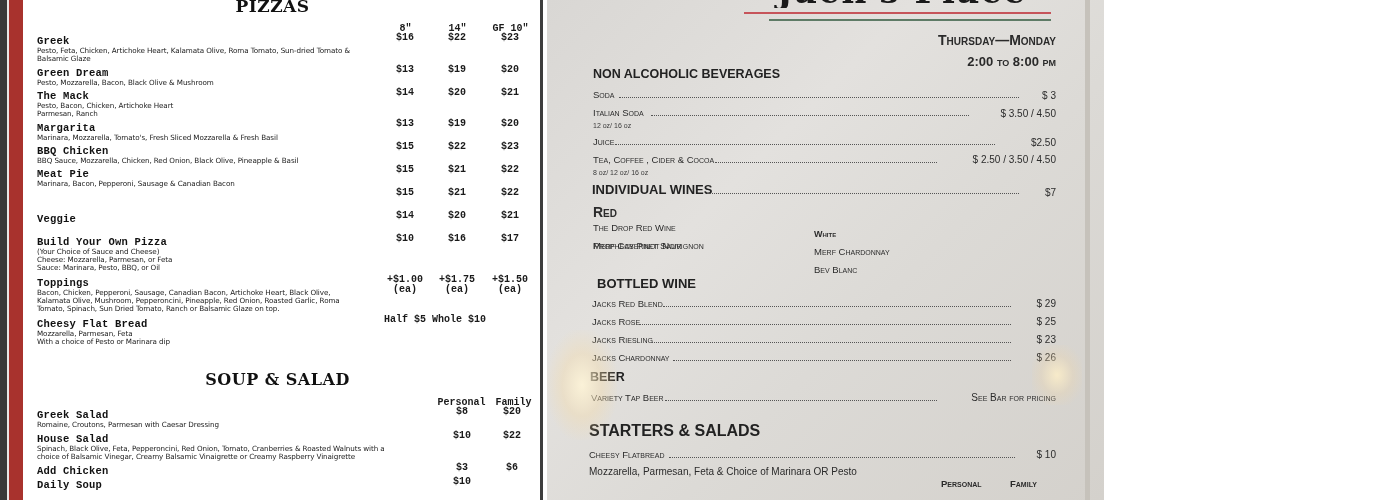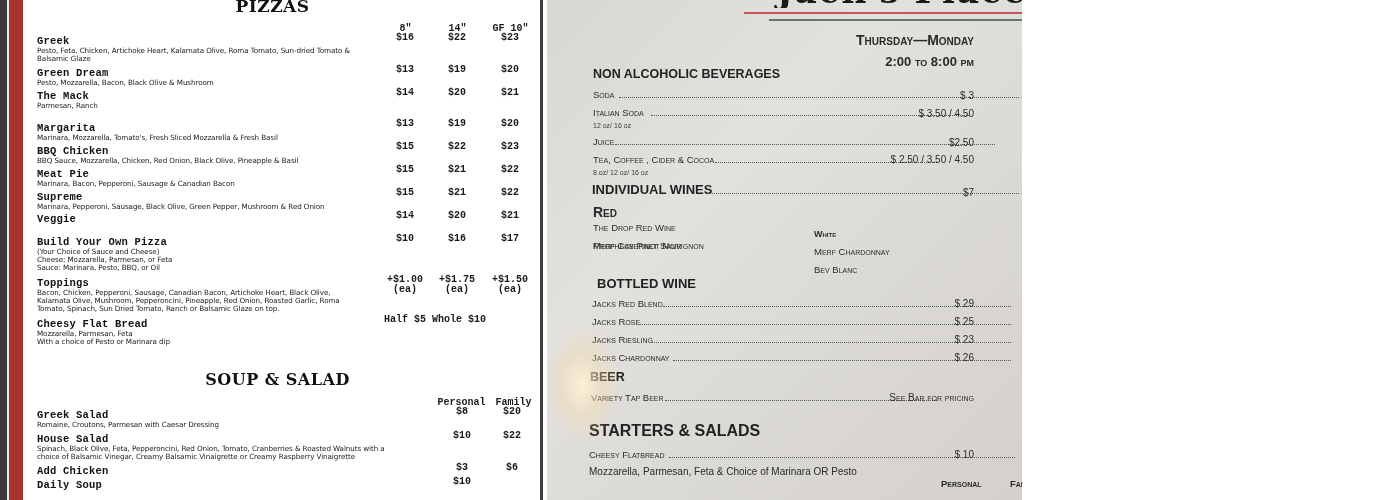--- a/index.html
+++ b/index.html
@@ -33,21 +33,21 @@
     .col1 { left: 380px; }
     .col2 { left: 432px; }
     .col3 { left: 485px; }
     .scol1 { left: 437px; }
     .scol2 { left: 487px; }
 
     .col-header { position: absolute; font-family: "Liberation Mono", monospace; font-weight: bold; font-size: 10px; color: #1a1a1a; text-align: center; width: 55px; line-height: 9px; }
 
     
     #right-panel {
-      position: absolute; left: 547px; top: 0; width: 475px; height: 500px;
+      position: absolute; left: 547px; top: 0; width: 557px; height: 500px;
       background: linear-gradient(135deg, #d9d7d4 0%, #e3e1de 35%, #dcdad6 60%, #d4d1cc 100%);
       overflow: hidden;
     }
     #right-glare {
       position: absolute; left: 0; top: 330px; width: 70px; height: 110px;
       background: radial-gradient(ellipse at center, rgba(255,245,215,0.85) 0%, rgba(245,220,170,0.4) 40%, rgba(255,255,255,0) 75%);
     }
     #right-glare2 {
       position: absolute; left: 485px; top: 345px; width: 50px; height: 60px;
       background: radial-gradient(ellipse at center, rgba(255,240,200,0.8) 0%, rgba(240,215,170,0.3) 45%, rgba(255,255,255,0) 80%);
@@ -100,20 +100,21 @@
   <div class="item" style="top:68px;">
     <div class="mono item-name">Green Dream</div>
     <div class="desc">Pesto, Mozzarella, Bacon, Black Olive &amp; Mushroom</div>
   </div>
   <div class="price col1" style="top:65px;">$13</div>
   <div class="price col2" style="top:65px;">$19</div>
   <div class="price col3" style="top:65px;">$20</div>
 
   <div class="item" style="top:91px;">
     <div class="mono item-name">The Mack</div>
+    <div class="desc">Pesto, Bacon, Chicken, Artichoke Heart</div>
     <div class="desc">Parmesan, Ranch</div>
   </div>
   <div class="price col1" style="top:88px;">$14</div>
   <div class="price col2" style="top:88px;">$20</div>
   <div class="price col3" style="top:88px;">$21</div>
 
   <div class="item" style="top:123px;">
     <div class="mono item-name">Margarita</div>
     <div class="desc">Marinara, Mozzarella, Tomato's, Fresh Sliced Mozzarella &amp; Fresh Basil</div>
   </div>
@@ -130,24 +131,20 @@
   <div class="price col3" style="top:142px;">$23</div>
 
   <div class="item" style="top:169px;">
     <div class="mono item-name">Meat Pie</div>
     <div class="desc">Marinara, Bacon, Pepperoni, Sausage &amp; Canadian Bacon</div>
   </div>
   <div class="price col1" style="top:165px;">$15</div>
   <div class="price col2" style="top:165px;">$21</div>
   <div class="price col3" style="top:165px;">$22</div>
 
-  <div class="item" style="top:192px;">
-    <div class="mono item-name">Supreme</div>
-    <div class="desc">Marinara, Pepperoni, Sausage, Black Olive, Green Pepper, Mushroom &amp; Red Onion</div>
-  </div>
   <div class="price col1" style="top:188px;">$15</div>
   <div class="price col2" style="top:188px;">$21</div>
   <div class="price col3" style="top:188px;">$22</div>
 
   <div class="item" style="top:214px;">
     <div class="mono item-name">Veggie</div>
   </div>
   <div class="price col1" style="top:211px;">$14</div>
   <div class="price col2" style="top:211px;">$20</div>
   <div class="price col3" style="top:211px;">$21</div>

